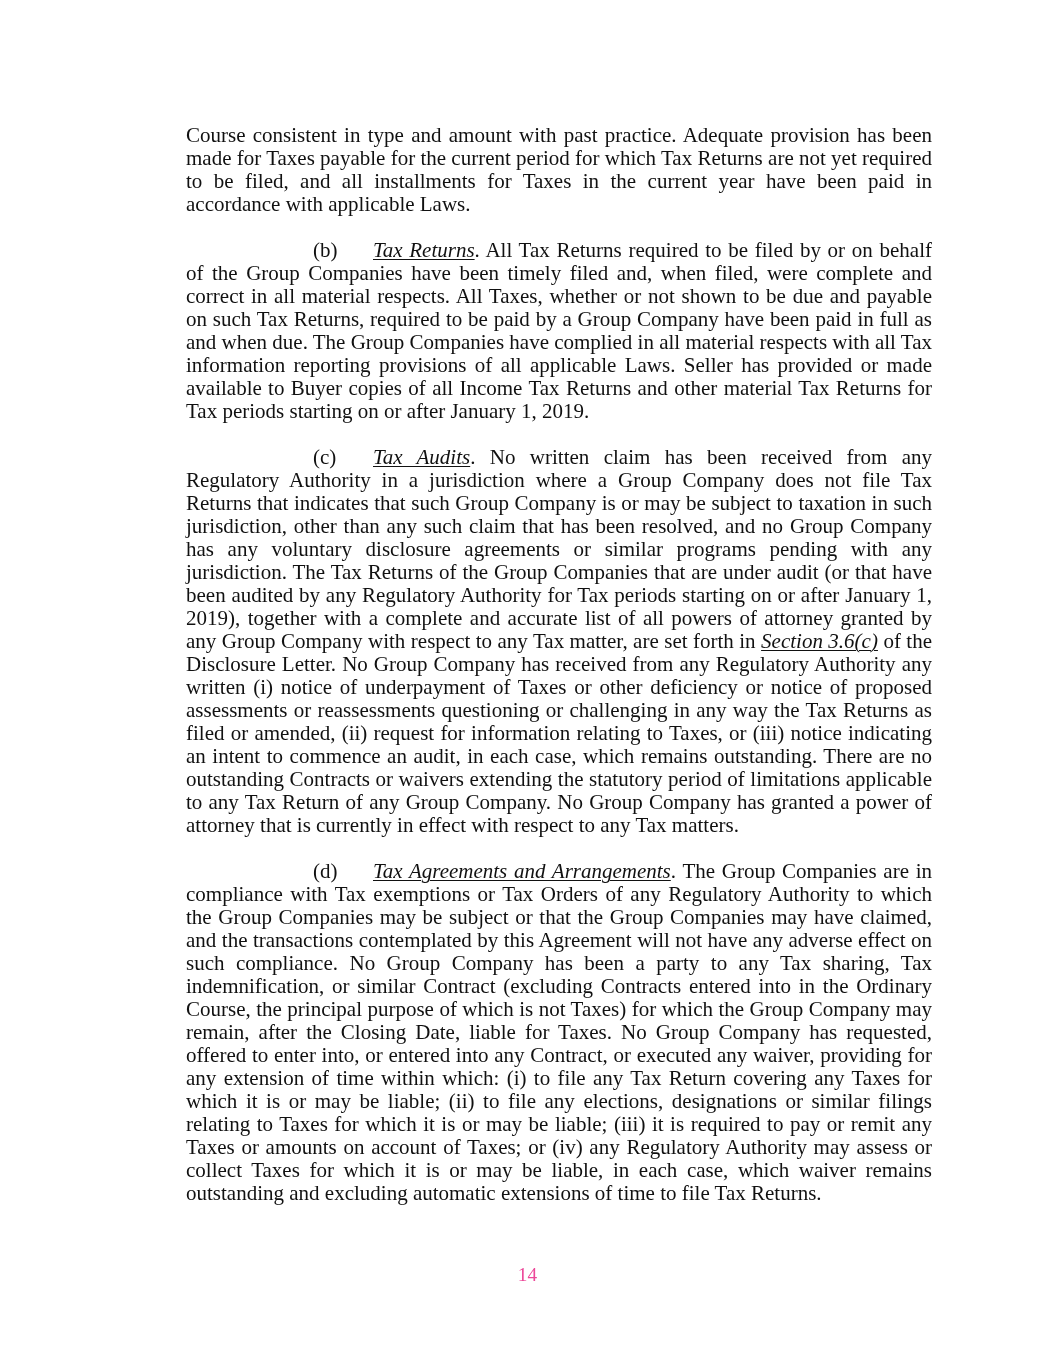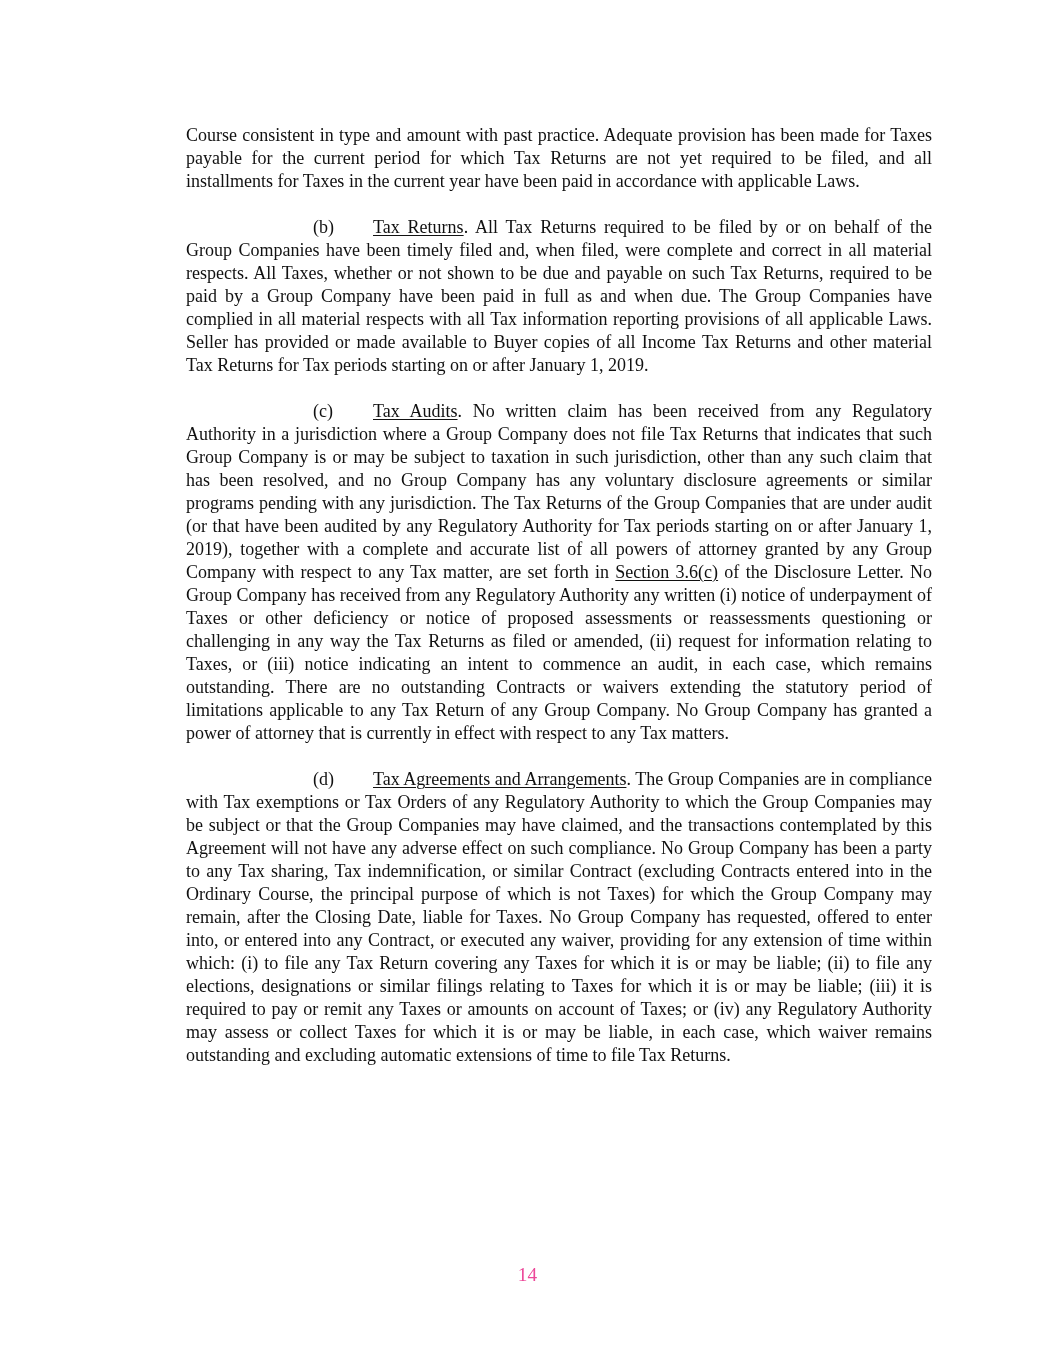--- a/index.html
+++ b/index.html
@@ -3,35 +3,35 @@
   <meta charset="utf-8">
   <style>
     html, body { margin: 0; padding: 0; background: #ffffff; }
     body { width: 1055px; height: 1365px; position: relative; overflow: hidden; }
     .page {
       position: absolute;
       left: 186px;
       top: 124px;
       width: 746px;
       font-family: "Liberation Serif", "DejaVu Serif", serif;
-      font-size: 18px;
+      font-size: 21px;
       line-height: 23px;
       color: #111111;
     }
     .para {
       text-align: justify;
       margin: 0 0 23px 0;
       hyphens: none;
     }
     .para .num {
       display: inline-block;
       margin-left: 127px;
       width: 60px;
     }
-    .u { text-decoration: underline; text-underline-offset: 2px; text-decoration-thickness: 1px; }
+    .u { text-decoration: underline; text-underline-offset: 2px; text-decoration-thickness: 1px; font-style: italic; }
     .page-number {
       position: absolute;
       left: 0;
       width: 1055px;
       top: 1264px;
       text-align: center;
       font-family: "Liberation Serif", "DejaVu Serif", serif;
       font-size: 19.3px;
       color: #ec4899;
     }

